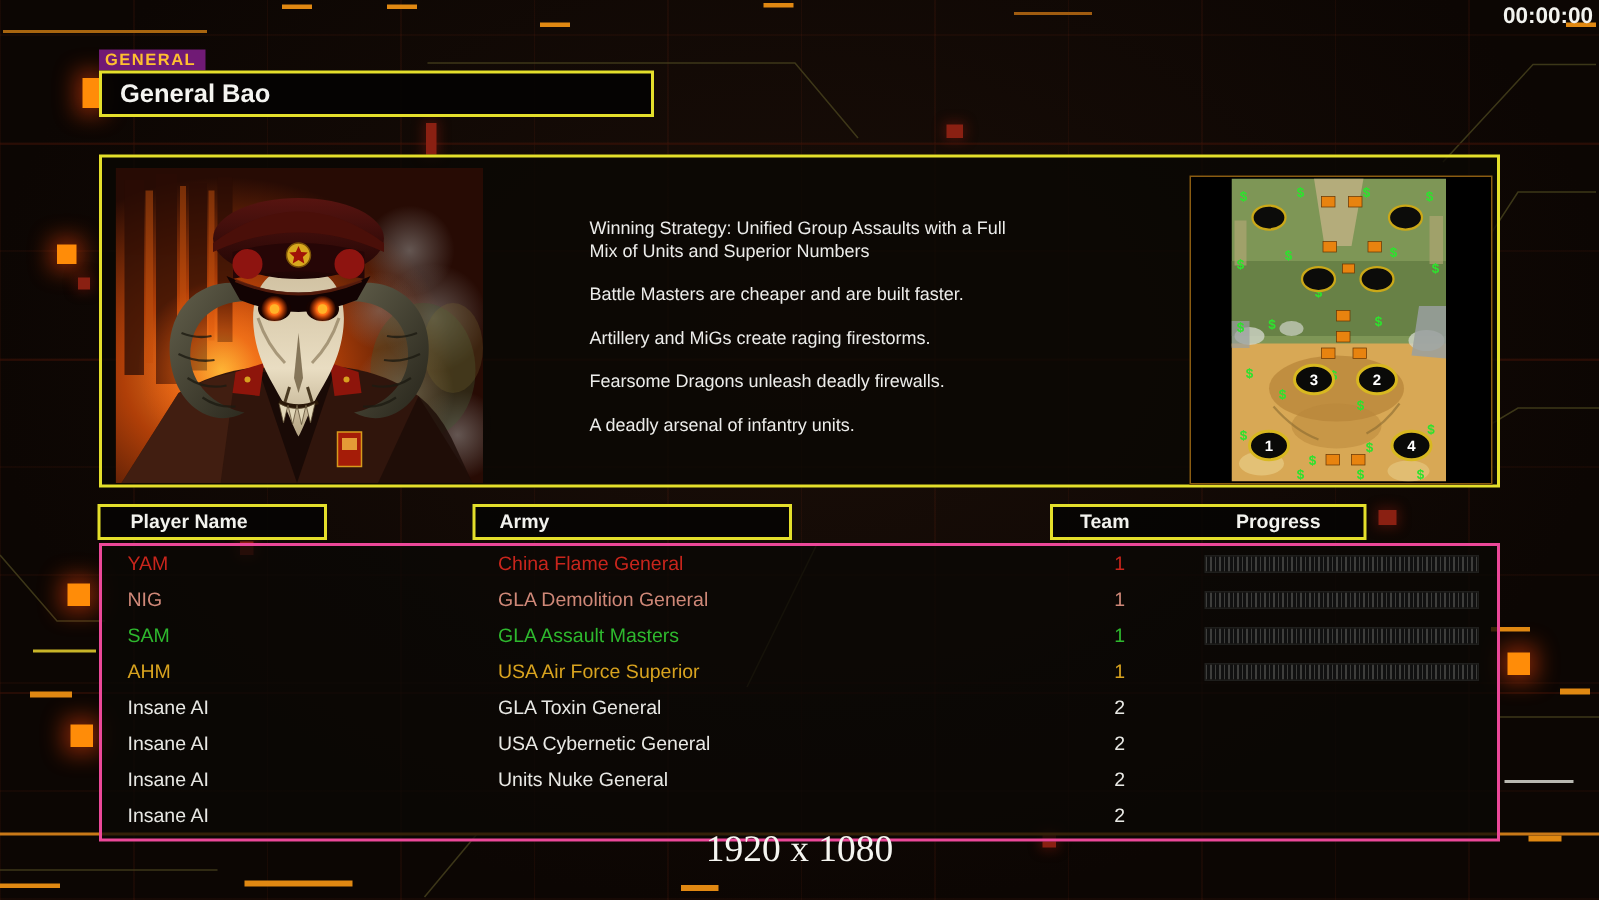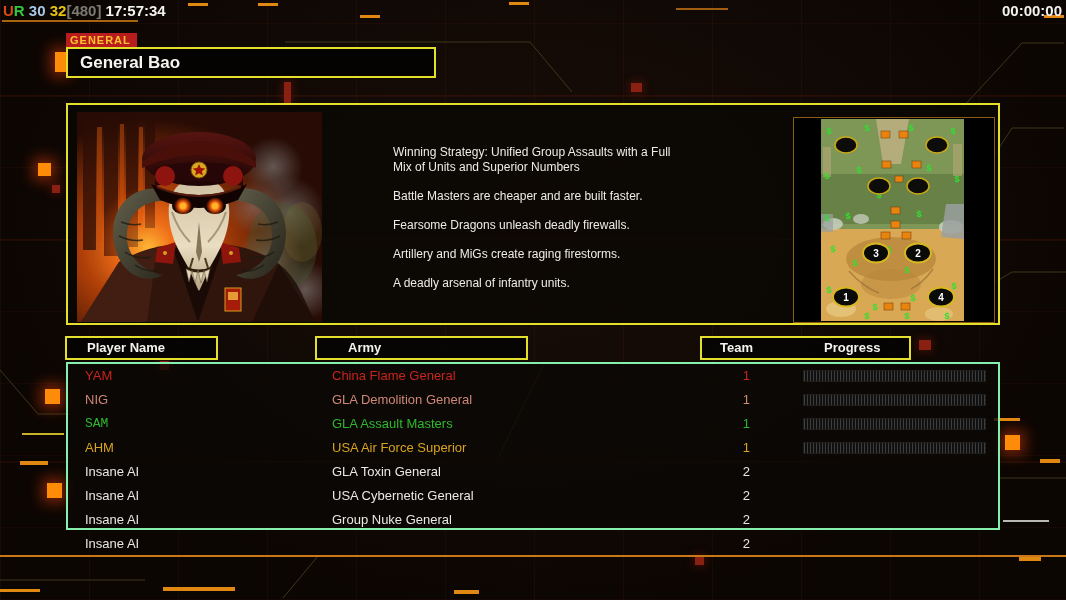--- a/index.html
+++ b/index.html
@@ -26,21 +26,21 @@
   .thinline{position:absolute;background:#a05c10;}
 
   
   .stats{position:absolute;left:3px;top:2px;z-index:5;font-size:15px;font-weight:bold;white-space:pre;letter-spacing:0px;}
   .stats-underline{position:absolute;left:2px;top:20px;width:136px;height:2px;background:#a8650f;z-index:5;}
   .timer{position:absolute;right:4px;top:2px;z-index:5;font-size:15px;font-weight:bold;color:#f2f2ee;}
 
   
   .general-tab{
     position:absolute;left:66px;top:33px;z-index:5;
-    background:#b91c1c;color:#ffc030;font-size:11px;font-weight:bold;
+    background:#701a75;color:#ffc030;font-size:11px;font-weight:bold;
     letter-spacing:1px;padding:1px 6px 1px 4px;
   }
   .name-box{
     position:absolute;left:66px;top:47px;width:370px;height:31px;z-index:5;
     background:rgba(4,3,2,0.92);border:2px solid #e4df2b;box-sizing:border-box;
     color:#f4f4f0;font-size:17px;font-weight:600;line-height:27px;padding-left:12px;
   }
 
   
   .main-panel{
@@ -56,29 +56,29 @@
   }
   .minimap-box svg{position:absolute;left:27px;top:1px;}
 
   
   .hdr-box{
     position:absolute;top:336px;height:24px;z-index:5;box-sizing:border-box;
     background:rgba(6,4,3,0.9);border:2px solid #e4df2b;
     color:#f2f2ee;font-size:13px;font-weight:bold;line-height:20px;
   }
   .hdr-player{left:65px;width:153px;padding-left:20px;}
-  .hdr-army{left:315px;width:213px;padding-left:31px;}
+  .hdr-army{left:315px;width:213px;padding-left:16px;}
   .hdr-team{left:700px;width:211px;}
   .hdr-team .t-team{position:absolute;left:18px;top:0;line-height:20px;}
   .hdr-team .t-prog{position:absolute;left:95px;top:0;line-height:20px;padding-left:27px;}
 
   
   .list-panel{
-    position:absolute;left:66px;top:362px;width:934px;height:168px;z-index:4;
-    background:rgba(10,8,5,0.78);border:2px solid #86efac;box-sizing:border-box;
+    position:absolute;left:66px;top:362px;width:934px;height:199px;z-index:4;
+    background:rgba(10,8,5,0.78);border:2px solid #ec4899;box-sizing:border-box;
   }
   .rows{position:absolute;inset:0;}
   .prow{position:absolute;left:0;width:930px;height:24px;font-size:13px;}
   .c-player{position:absolute;left:17px;top:0;line-height:24px;}
   .c-army{position:absolute;left:264px;top:0;line-height:24px;}
   .c-team{position:absolute;left:652px;top:0;width:30px;text-align:right;line-height:24px;}
   .c-bar{
     position:absolute;left:735px;top:6px;width:183px;height:12px;
     background:repeating-linear-gradient(90deg,#3e3e3c 0 1px,#101010 1px 3px);
     border:1px solid #1e1e1c;box-sizing:border-box;
@@ -141,21 +141,20 @@
       <div class="dash" style="left: 994px; top: 418px; width: 26px; height: 3px;"></div>
       <div class="dash" style="left: 1040px; top: 459px; width: 20px; height: 4px;"></div>
       <div class="dash" style="left: 1019px; top: 557px; width: 22px; height: 4px;"></div>
       <div class="dash" style="left: 20px; top: 461px; width: 28px; height: 4px;"></div>
       <div class="dash" style="left: 0px; top: 589px; width: 40px; height: 3px;"></div>
       <div class="ydash" style="left: 22px; top: 433px; width: 42px; height: 2px;"></div>
       <div class="wdash" style="left: 1003px; top: 520px; width: 46px; height: 2px;"></div>
       <div class="thinline" style="left: 676px; top: 8px; width: 52px; height: 2px;"></div>
     </div>
 
-  <div class="stats"><span style="color: rgb(216, 74, 16);">U</span><span style="color: rgb(48, 200, 64);">R</span><span style="color: rgb(168, 200, 232);"> 30</span><span style="color: rgb(232, 196, 16);"> 32</span><span style="color: rgb(122, 122, 114);">[480]</span><span style="color: rgb(242, 242, 238);"> 17:57:34</span></div>
   <div class="stats-underline"></div>
   <div class="timer">00:00:00</div>
 
   <div class="general-tab">GENERAL</div>
   <div class="name-box">
     <span>General Bao</span>
   </div>
 
   <div class="main-panel">
 
@@ -264,22 +263,22 @@
         <path d="M128,146 l3,10" stroke="#4a3a22" stroke-width="2"></path>
         <path d="M109,156 Q122,162 135,156" stroke="#2a1808" stroke-width="3" fill="none"></path>
         <path d="M109,157 L112,170 L115,158 L118,171 L121,158 L124,171 L127,158 L130,170 L133,157 Q121,164 109,157 Z" fill="#e2d7b8" stroke="#5c4c32" stroke-width="0.5"></path>
       </svg>
     </div>
 
     <div class="strategy">
         <p>Winning Strategy: Unified Group Assaults with a Full
  Mix of Units and Superior Numbers</p>
         <p>Battle Masters are cheaper and are built faster.</p>
+        <p>Artillery and MiGs create raging firestorms.</p>
         <p>Fearsome Dragons unleash deadly firewalls.</p>
-        <p>Artillery and MiGs create raging firestorms.</p>
         <p>A deadly arsenal of infantry units.</p>
       </div>
 
     <div class="minimap-box">
       <svg id="map-svg" width="143" height="202" viewBox="0 0 143 202">
         <rect width="143" height="112" fill="#7e9656"></rect>
         <rect y="110" width="143" height="92" fill="#d8a855"></rect>
         <rect y="55" width="143" height="50" fill="#5f7840" opacity="0.7"></rect>
         <path d="M55,0 L88,0 L80,45 L62,45 Z" fill="#c2b184" opacity="0.8"></path>
         <rect x="2" y="28" width="8" height="30" fill="#b8a878" opacity="0.6"></rect>
@@ -371,21 +370,21 @@
           <span class="c-team" style="color: rgb(200, 37, 28);">1</span>
           <span class="c-bar"></span>
         </div>
         <div class="prow" style="top: 24px;">
           <span class="c-player" style="color: rgb(207, 136, 120);">NIG</span>
           <span class="c-army" style="color: rgb(207, 136, 120);">GLA Demolition General</span>
           <span class="c-team" style="color: rgb(207, 136, 120);">1</span>
           <span class="c-bar"></span>
         </div>
         <div class="prow" style="top: 48px;">
-          <span class="c-player" style="color: rgb(46, 184, 46); font-family: Liberation Mono, monospace;">SAM</span>
+          <span class="c-player" style="color: rgb(46, 184, 46);">SAM</span>
           <span class="c-army" style="color: rgb(46, 184, 46);">GLA Assault Masters</span>
           <span class="c-team" style="color: rgb(46, 184, 46);">1</span>
           <span class="c-bar"></span>
         </div>
         <div class="prow" style="top: 72px;">
           <span class="c-player" style="color: rgb(216, 163, 31);">AHM</span>
           <span class="c-army" style="color: rgb(216, 163, 31);">USA Air Force Superior</span>
           <span class="c-team" style="color: rgb(216, 163, 31);">1</span>
           <span class="c-bar"></span>
         </div>
@@ -394,25 +393,26 @@
           <span class="c-army" style="color: rgb(232, 232, 228);">GLA Toxin General</span>
           <span class="c-team" style="color: rgb(232, 232, 228);">2</span>
         </div>
         <div class="prow" style="top: 120px;">
           <span class="c-player" style="color: rgb(232, 232, 228);">Insane AI</span>
           <span class="c-army" style="color: rgb(232, 232, 228);">USA Cybernetic General</span>
           <span class="c-team" style="color: rgb(232, 232, 228);">2</span>
         </div>
         <div class="prow" style="top: 144px;">
           <span class="c-player" style="color: rgb(232, 232, 228);">Insane AI</span>
-          <span class="c-army" style="color: rgb(232, 232, 228);">Group Nuke General</span>
+          <span class="c-army" style="color: rgb(232, 232, 228);">Units Nuke General</span>
           <span class="c-team" style="color: rgb(232, 232, 228);">2</span>
         </div>
         <div class="prow" style="top: 168px;">
           <span class="c-player" style="color: rgb(232, 232, 228);">Insane AI</span>
           <span class="c-team" style="color: rgb(232, 232, 228);">2</span>
         </div>
       </div>
   </div>
 
   <div class="bottom-line"></div>
+  <div class="resolution">1920 x 1080</div>
 
 </div>
 
 </body></html>

